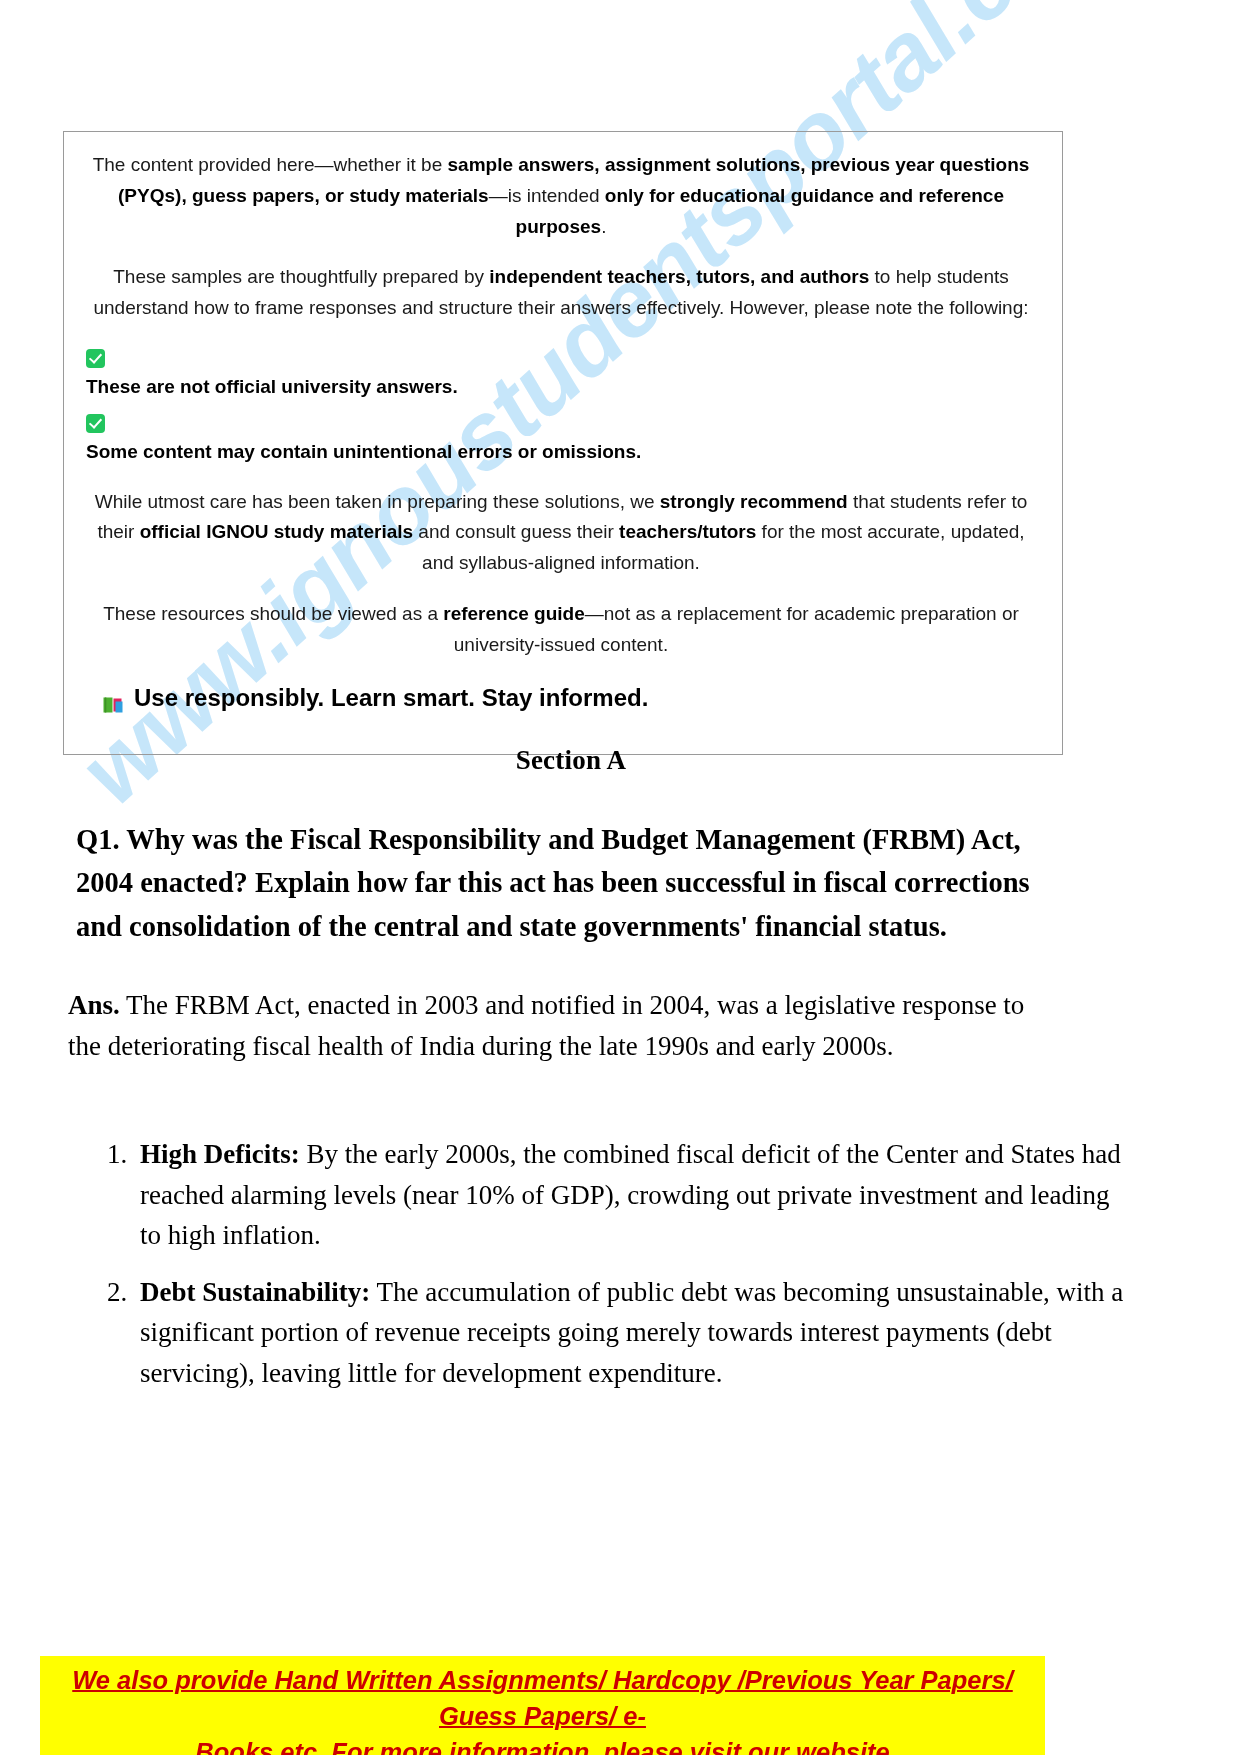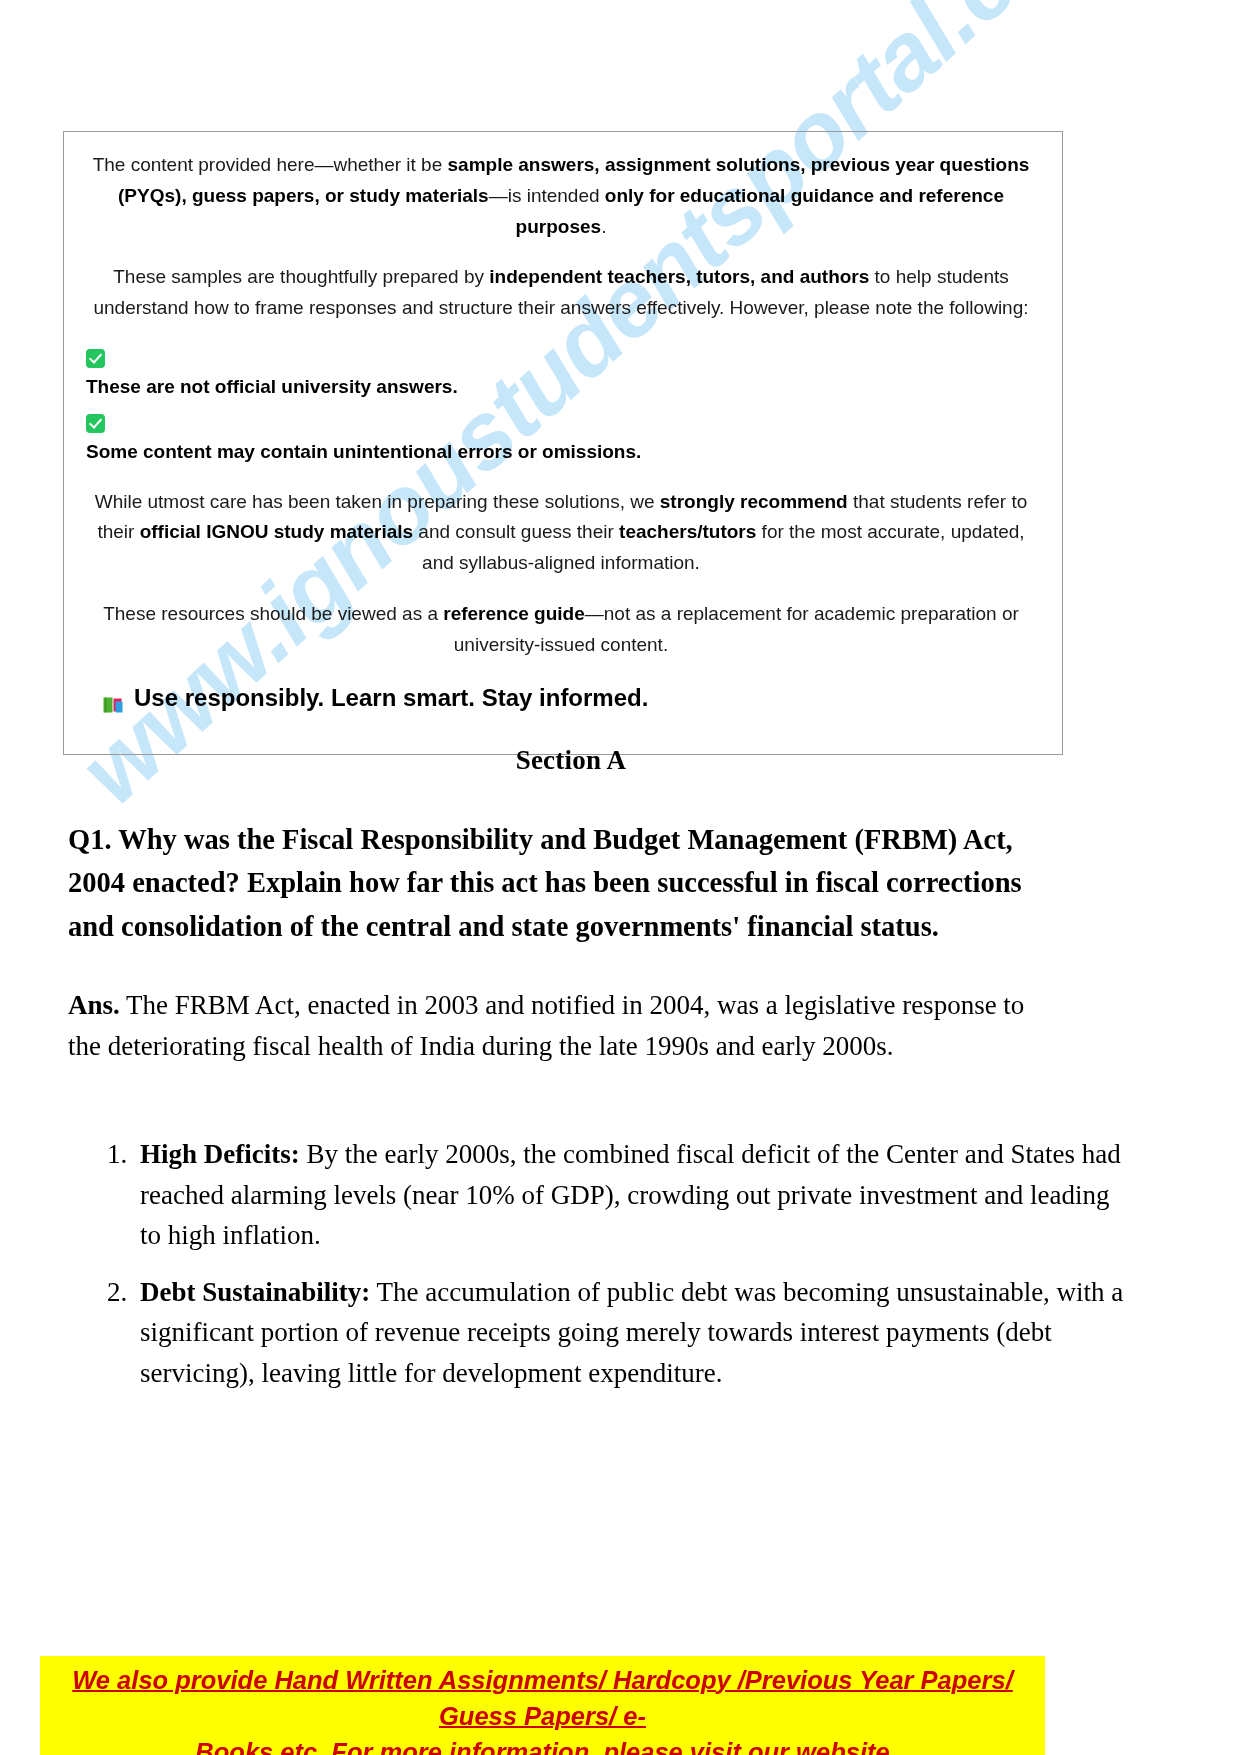--- a/index.html
+++ b/index.html
@@ -146,21 +146,21 @@
     width: 1142px;
     text-align: center;
     font-size: 27px;
     font-weight: 700;
     letter-spacing: 0.2px;
   }
 
   
   .question {
     position: absolute;
-    left: 68px;
+    left: 76px;
     top: 818px;
     width: 990px;
     font-size: 28.5px;
     font-weight: 700;
     line-height: 1.52;
   }
 
   
   .answer {
     position: absolute;

